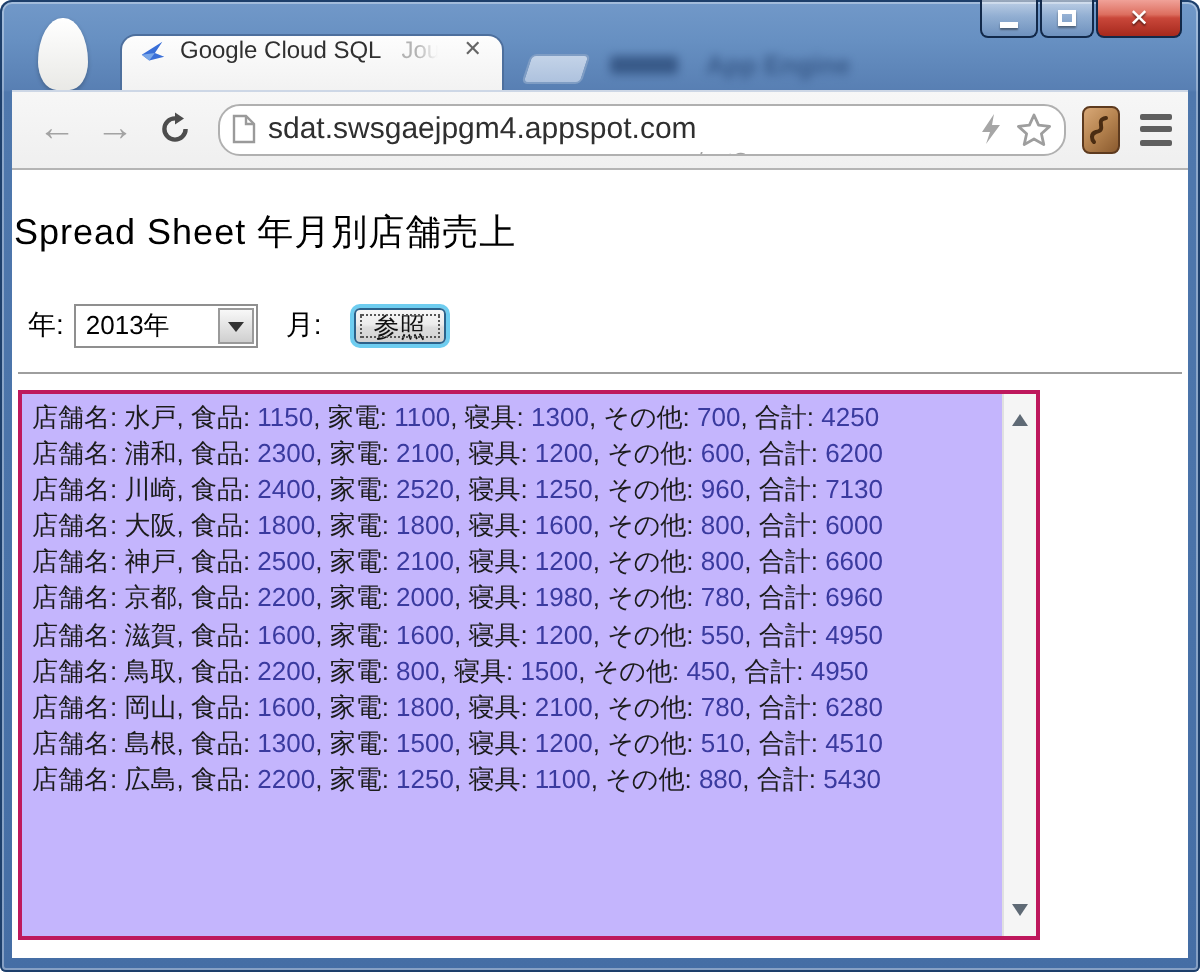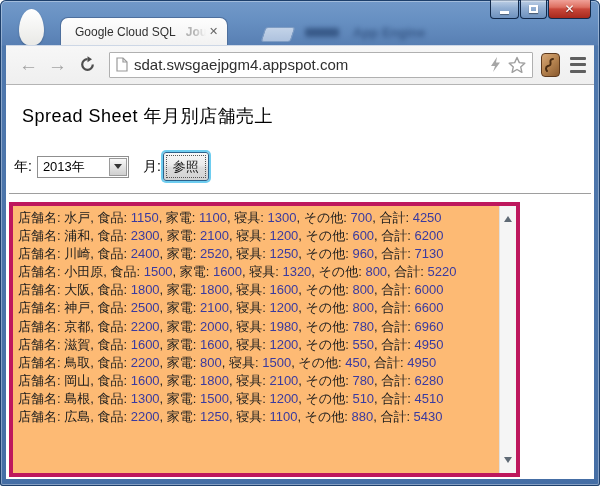--- a/index.html
+++ b/index.html
@@ -15,28 +15,28 @@
   .head-silhouette{
     position:absolute;left:19px;top:9px;width:25px;height:36px;
     background:linear-gradient(180deg,#ffffff,#e9e9e6);
     border-radius:50% 50% 38% 38% / 62% 62% 40% 40%;
     box-shadow:0 1px 2px rgba(0,0,0,.25);
   }
   .glass-smudge{position:absolute;top:25px;left:305px;width:175px;height:16px;
     color:#23416e;font-size:13px;font-weight:bold;filter:blur(2.5px);opacity:.65;white-space:nowrap;}
   .glass-smudge .blob{display:inline-block;width:34px;height:9px;background:#23416e;border-radius:2px;margin-right:14px;}
   .tab{
-    position:absolute;left:60px;top:17px;width:168px;height:28px;
+    position:absolute;left:60px;top:17px;width:192px;height:28px;
     background:linear-gradient(180deg,#fdfdfd,#f2f2f2);
     border:1px solid #4d6f9d;border-bottom:none;border-radius:8px 8px 0 0;
-    display:flex;align-items:center;padding:0 8px;
+    display:flex;align-items:flex-start;padding:0 8px;
   }
   .tab-title{font-size:12px;color:#303030;white-space:nowrap;margin-left:6px;}
   .tab-title-faded{font-size:12px;color:#b3b3b3;margin-left:10px;white-space:nowrap;
-    -webkit-mask-image:linear-gradient(90deg,#000 40%,transparent 95%);mask-image:linear-gradient(90deg,#000 40%,transparent 95%);font-weight:bold;}
+    -webkit-mask-image:linear-gradient(90deg,#000 40%,transparent 95%);mask-image:linear-gradient(90deg,#000 40%,transparent 95%);}
   .tab-close{margin-left:auto;font-size:11px;color:#666;line-height:11px;padding:2px;cursor:default;}
   .newtab-btn{
     position:absolute;left:263px;top:27px;width:30px;height:15px;
     background:linear-gradient(180deg,#c3d3e8,#aec2de);
     border:1px solid #7f9dc4;border-radius:3px;transform:skewX(-18deg);
   }
   
   .winbtns{position:absolute;top:0;right:9px;display:flex;}
   .wbtn{
     height:19px;margin-left:1px;border:1px solid #12294a;border-top:none;
@@ -56,65 +56,65 @@
     position:relative;height:40px;margin:0 6px;
     background:linear-gradient(180deg,#f7f7f7,#efefef);
     border-bottom:1px solid #b4b4b4;
     display:flex;align-items:center;padding:0 8px;
     box-shadow:inset 0 1px 0 #cdd7e6;
   }
   .nav-arrow{font-size:19px;color:#a3a3a3;margin:0 5px;line-height:1;}
   .reload{margin:0 7px;display:flex;}
   .omnibox{
     flex:0 0 auto;width:424px;height:26px;background:#fff;
-    border:1px solid #b0b0b0;border-radius:1px;margin-left:6px;
+    border:1px solid #b0b0b0;border-radius:11px;margin-left:6px;
     display:flex;align-items:center;padding:0 6px;overflow:hidden;
   }
   .url-domain{font-size:15px;color:#2f2f2f;margin-left:6px;white-space:nowrap;}
   .url-path{font-size:11px;color:#a2a2a2;white-space:nowrap;
     -webkit-mask-image:linear-gradient(90deg,#000 55%,transparent 97%);mask-image:linear-gradient(90deg,#000 55%,transparent 97%);margin-top:32px;}
   .omni-spacer{flex:1;}
   .ext-btn{
     width:24px;height:24px;margin-left:8px;border-radius:4px;
     border:1px solid #5d3a1e;
     background:linear-gradient(135deg,#d8a877 0,#b98753 45%,#8a5a2e 100%);
     display:flex;align-items:center;justify-content:center;
   }
   .menu-btn{width:22px;height:16px;margin-left:10px;display:flex;flex-direction:column;justify-content:space-between;}
   .menu-bar{height:3px;background:#5f5f5f;border-radius:1px;}
   
   .page{
     position:relative;margin:0 6px;height:394px;background:#fff;overflow:hidden;
   }
-  h1.page-title{font-size:18px;font-weight:normal;color:#000;margin:19px 0 0 16px;letter-spacing:.5px;}
+  h1.page-title{font-size:18px;font-weight:normal;color:#000;margin:19px 0 0 1px;letter-spacing:.5px;}
   .form-row{display:flex;align-items:center;margin:24px 0 0 8px;font-size:14px;color:#000;}
   .sel{
     height:22px;background:#fff;border:1px solid #8f8f8f;display:flex;align-items:center;margin-left:5px;
   }
   .sel-year{width:92px;} .sel-month{width:106px;}
   .sel-value{flex:1;font-size:13px;padding-left:5px;white-space:nowrap;overflow:hidden;}
   .sel-arrow{
     width:18px;height:18px;margin:1px;border:1px solid #9a9a9a;
     background:linear-gradient(180deg,#f8f8f8,#cfcfcf);
     display:flex;align-items:center;justify-content:center;
   }
   .sel-arrow::after{content:"";border:4px solid transparent;border-top:5px solid #333;margin-top:4px;}
   .lbl-month{margin-left:14px;}
   .go-btn{
-    margin-left:2px;height:29px;padding:0 9px;font-size:13px;color:#111;
+    margin-left:16px;height:18px;padding:0 9px;font-size:13px;color:#111;
     border:1px solid #2c628b;border-radius:3px;
     background:linear-gradient(180deg,#f7f7f7 0,#ebebeb 45%,#dcdcdc 55%,#d2d2d2 100%);
     box-shadow:0 0 0 2px #6ecdf0;
     outline:1px dotted #555;outline-offset:-4px;
   }
   hr.rule{border:none;border-top:1px solid #9e9e9e;border-bottom:1px solid #fff;margin:12px 3px 0 3px;}
   
   .results-box{
     position:relative;margin:7px 0 0 3px;width:511px;height:275px;
-    border:4px solid #be185d;background:#fdba74;overflow:hidden;
+    border:2px solid #be185d;background:#c4b5fd;overflow:hidden;
   }
   .rows{padding:3px 22px 0 5px;font-size:13px;line-height:18.1px;white-space:nowrap;}
   .rline .lb{color:#1c1c1c;}
   .rline .nm{color:#3a3a9f;}
   .vscroll{
     position:absolute;top:0;right:0;bottom:0;width:17px;
     background:#f5f5f5;border-left:1px solid #e0e0e0;
   }
   .scroll-up,.scroll-down{position:absolute;left:4px;width:0;height:0;border:4px solid transparent;}
   .scroll-up{top:6px;border-bottom:6px solid #5f6a75;}
@@ -211,21 +211,20 @@
       <button class="go-btn">参照</button>
     </div>
 
     <hr class="rule">
 
     <div class="results-box">
       <div class="rows">
           <div class="rline"><span class="lb">店舗名: 水戸, 食品: </span><span class="nm">1150</span><span class="lb">, 家電: </span><span class="nm">1100</span><span class="lb">, 寝具: </span><span class="nm">1300</span><span class="lb">, その他: </span><span class="nm">700</span><span class="lb">, 合計: </span><span class="nm">4250</span></div>
           <div class="rline"><span class="lb">店舗名: 浦和, 食品: </span><span class="nm">2300</span><span class="lb">, 家電: </span><span class="nm">2100</span><span class="lb">, 寝具: </span><span class="nm">1200</span><span class="lb">, その他: </span><span class="nm">600</span><span class="lb">, 合計: </span><span class="nm">6200</span></div>
           <div class="rline"><span class="lb">店舗名: 川崎, 食品: </span><span class="nm">2400</span><span class="lb">, 家電: </span><span class="nm">2520</span><span class="lb">, 寝具: </span><span class="nm">1250</span><span class="lb">, その他: </span><span class="nm">960</span><span class="lb">, 合計: </span><span class="nm">7130</span></div>
-          <div class="rline"><span class="lb">店舗名: 小田原, 食品: </span><span class="nm">1500</span><span class="lb">, 家電: </span><span class="nm">1600</span><span class="lb">, 寝具: </span><span class="nm">1320</span><span class="lb">, その他: </span><span class="nm">800</span><span class="lb">, 合計: </span><span class="nm">5220</span></div>
           <div class="rline"><span class="lb">店舗名: 大阪, 食品: </span><span class="nm">1800</span><span class="lb">, 家電: </span><span class="nm">1800</span><span class="lb">, 寝具: </span><span class="nm">1600</span><span class="lb">, その他: </span><span class="nm">800</span><span class="lb">, 合計: </span><span class="nm">6000</span></div>
           <div class="rline"><span class="lb">店舗名: 神戸, 食品: </span><span class="nm">2500</span><span class="lb">, 家電: </span><span class="nm">2100</span><span class="lb">, 寝具: </span><span class="nm">1200</span><span class="lb">, その他: </span><span class="nm">800</span><span class="lb">, 合計: </span><span class="nm">6600</span></div>
           <div class="rline"><span class="lb">店舗名: 京都, 食品: </span><span class="nm">2200</span><span class="lb">, 家電: </span><span class="nm">2000</span><span class="lb">, 寝具: </span><span class="nm">1980</span><span class="lb">, その他: </span><span class="nm">780</span><span class="lb">, 合計: </span><span class="nm">6960</span></div>
           <div class="rline"><span class="lb">店舗名: 滋賀, 食品: </span><span class="nm">1600</span><span class="lb">, 家電: </span><span class="nm">1600</span><span class="lb">, 寝具: </span><span class="nm">1200</span><span class="lb">, その他: </span><span class="nm">550</span><span class="lb">, 合計: </span><span class="nm">4950</span></div>
           <div class="rline"><span class="lb">店舗名: 鳥取, 食品: </span><span class="nm">2200</span><span class="lb">, 家電: </span><span class="nm">800</span><span class="lb">, 寝具: </span><span class="nm">1500</span><span class="lb">, その他: </span><span class="nm">450</span><span class="lb">, 合計: </span><span class="nm">4950</span></div>
           <div class="rline"><span class="lb">店舗名: 岡山, 食品: </span><span class="nm">1600</span><span class="lb">, 家電: </span><span class="nm">1800</span><span class="lb">, 寝具: </span><span class="nm">2100</span><span class="lb">, その他: </span><span class="nm">780</span><span class="lb">, 合計: </span><span class="nm">6280</span></div>
           <div class="rline"><span class="lb">店舗名: 島根, 食品: </span><span class="nm">1300</span><span class="lb">, 家電: </span><span class="nm">1500</span><span class="lb">, 寝具: </span><span class="nm">1200</span><span class="lb">, その他: </span><span class="nm">510</span><span class="lb">, 合計: </span><span class="nm">4510</span></div>
           <div class="rline"><span class="lb">店舗名: 広島, 食品: </span><span class="nm">2200</span><span class="lb">, 家電: </span><span class="nm">1250</span><span class="lb">, 寝具: </span><span class="nm">1100</span><span class="lb">, その他: </span><span class="nm">880</span><span class="lb">, 合計: </span><span class="nm">5430</span></div>
         </div>
       <div class="vscroll">

